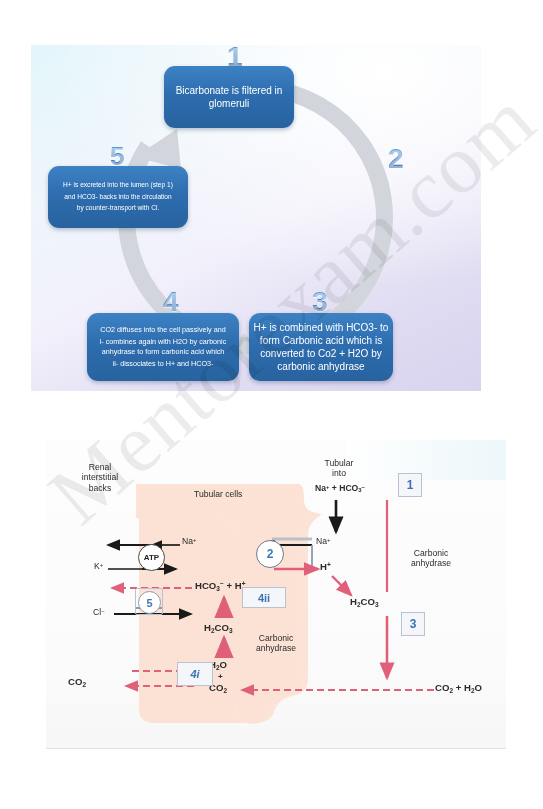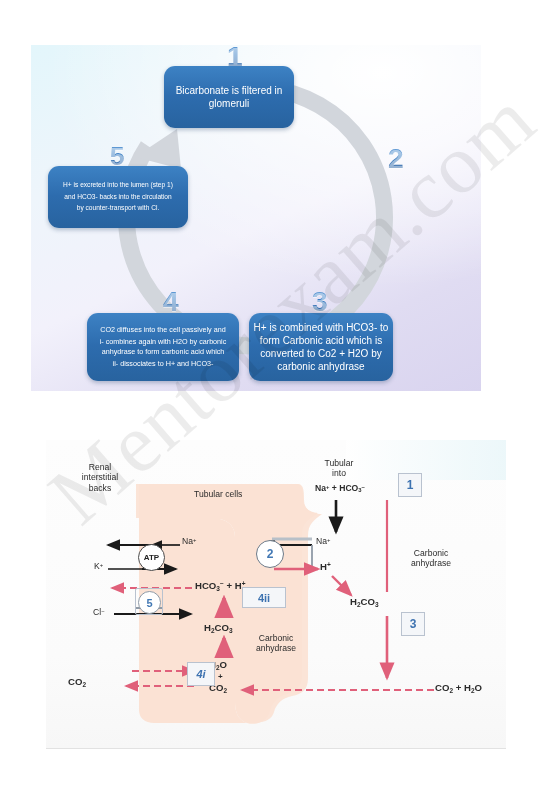--- a/index.html
+++ b/index.html
@@ -296,21 +296,21 @@
     <div>anhydrase</div>
   </div>
   <div class="dlab sm ctr" style="left:197px;top:193px;width:66px;">
     <div>Carbonic</div>
     <div>anhydrase</div>
   </div>
 
   <div class="stepbox" style="left:352px;top:33px;width:24px;height:24px;font-size:12px;">1</div>
   <div class="stepbox" style="left:355px;top:172px;width:24px;height:24px;font-size:12px;">3</div>
   <div class="stepbox" style="left:196px;top:147px;width:44px;height:21px;font-size:11px;">4ii</div>
-  <div class="stepbox" style="left:141px;top:222px;width:28px;height:24px;font-size:11px;font-style:italic;">4i</div>
+  <div class="stepbox" style="left:131px;top:222px;width:36px;height:24px;font-size:11px;font-style:italic;">4i</div>
   <div class="stepbox" style="left:89px;top:148px;width:28px;height:27px;border-radius:2px;background:transparent;"></div>
 
   <div class="circ atp" style="left:92px;top:104px;width:27px;height:27px;font-size:8px;">ATP</div>
   <div class="circ blue" style="left:210px;top:100px;width:28px;height:28px;font-size:12px;">2</div>
   <div class="circ blue" style="left:92px;top:151px;width:23px;height:23px;font-size:11px;border-color:#8f9aa6;">5</div>
 </div>
 
 <div id="watermark">
   <span>Mentorexam.com</span>
 </div>

